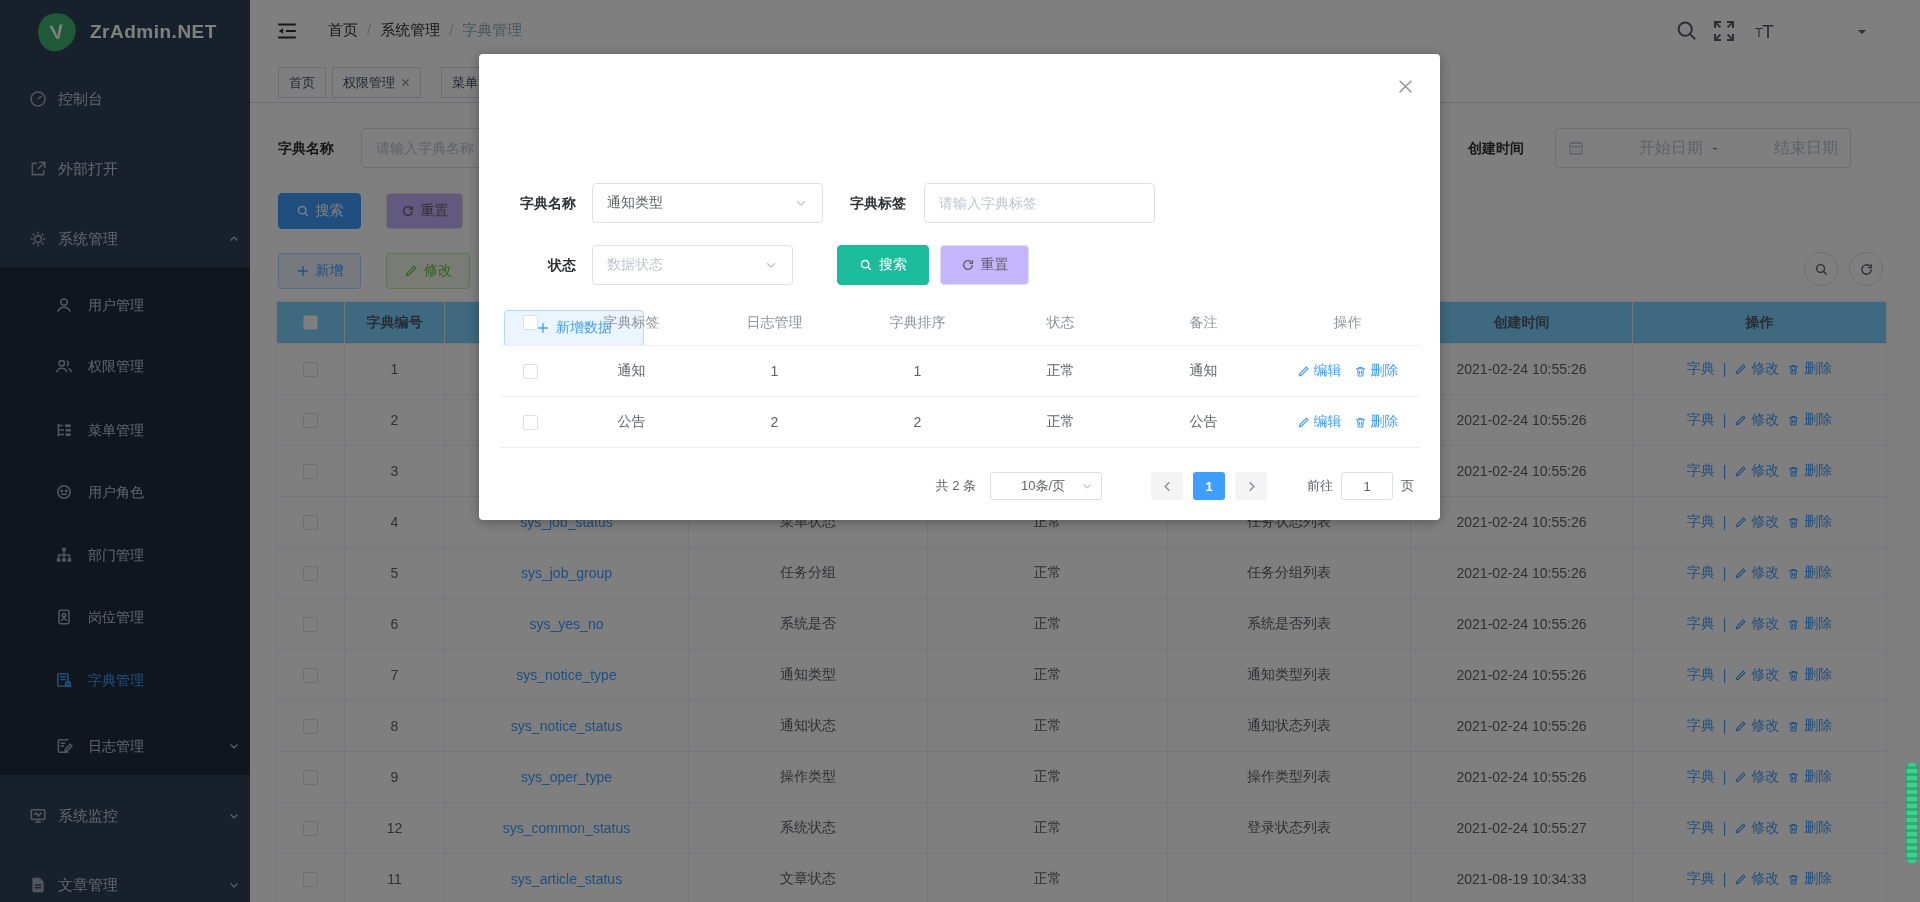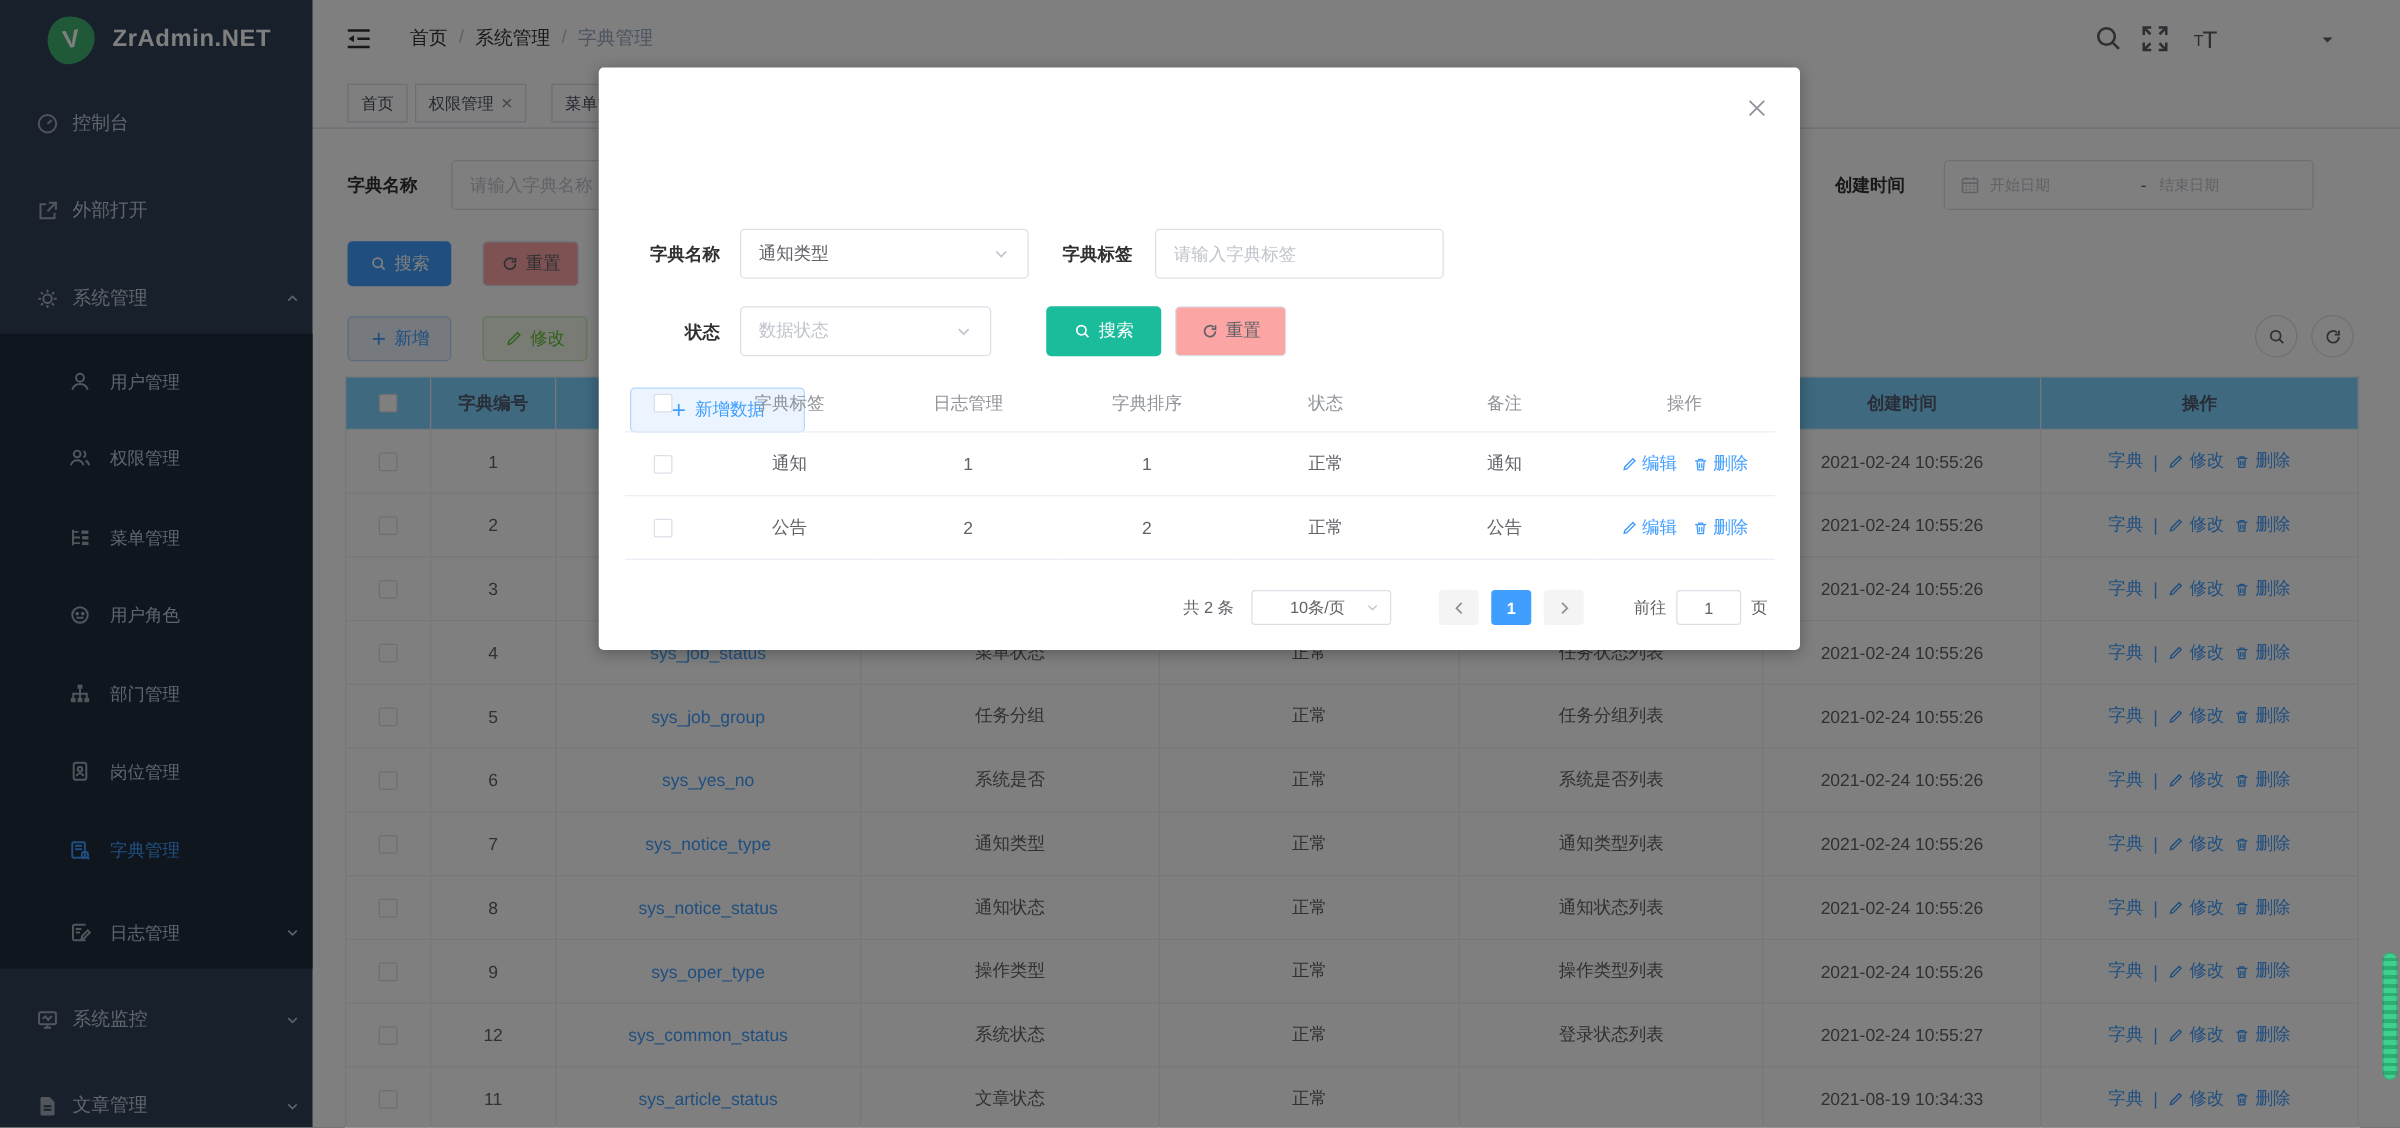--- a/index.html
+++ b/index.html
@@ -47,27 +47,27 @@
   .tag-tab .tx { width:9px; height:9px; color:#8a8f97; }
 
   
   .flabel { position:absolute; font-weight:bold; color:#303133; font-size:14px; line-height:40px; }
   .f-input { position:absolute; height:40px; border:1px solid #dcdfe6; border-radius:4px; background:#fff;
     padding:0 14px; font-size:14px; color:#606266; font-family:inherit; }
   .f-input::placeholder { color:#c0c4cc; }
   .daterange { position:absolute; height:40px; border:1px solid #dcdfe6; border-radius:4px; background:#fff;
     display:flex; align-items:center; padding:0 12px; gap:0; }
   .daterange .cal { width:16px; height:16px; color:#c0c4cc; margin-right:8px; flex:none; }
-  .daterange .ph { color:#c0c4cc; font-size:12px; text-align:left; flex:1; }
+  .daterange .ph { color:#c0c4cc; font-size:16px; text-align:right; flex:1; }
   .daterange .dash { color:#606266; padding:0 10px; }
   .btn { position:absolute; height:36px; border-radius:4px; font-size:14px; display:inline-flex; align-items:center;
     justify-content:center; gap:6px; cursor:pointer; border:1px solid transparent; font-family:inherit; }
   .btn .bic { width:14px; height:14px; }
   .btn-primary { background:#409EFF; border-color:#409EFF; color:#fff; }
-  .btn-plain { background:#fca5a5; border-color:#dcdfe6; color:#606266; }
+  .btn-plain { background:#c4b5fd; border-color:#dcdfe6; color:#606266; }
   .btn-primary-lite { background:#ecf5ff; border-color:#b3d8ff; color:#409EFF; }
   .btn-success-lite { background:#f0f9eb; border-color:#c2e7b0; color:#67c23a; }
   .circle-btn { position:absolute; width:34px; height:34px; border-radius:50%; border:1px solid #dcdfe6; background:#fff;
     color:#5a5e66; display:flex; align-items:center; justify-content:center; cursor:pointer; }
   .circle-btn svg { width:15px; height:15px; }
 
   
   .tbl { position:absolute; left:276px; top:301px; width:1612px; display:grid;
     grid-template-columns:68px 100px 244px 239px 240px 243px 222px 254px;
     grid-template-rows:42px repeat(11,51px);
@@ -97,21 +97,21 @@
     grid-template-columns:60px 143px 143px 143px 143px 143px 145px;
     grid-template-rows:46px 51px 51px; }
   .mtable > div { display:flex; align-items:center; justify-content:center; font-size:14px; color:#606266;
     border-bottom:1px solid #ebeef5; white-space:nowrap; }
   .mtable .mh { color:#909399; }
   .mtable .mops { gap:12px; }
 
   .pager { position:absolute; right:26px; top:418px; height:28px; display:flex; align-items:center; font-size:13px; color:#606266; }
   .pager .total { margin-right:14px; }
   .size-select { width:112px; height:28px; border:1px solid #dcdfe6; border-radius:3px; display:flex; align-items:center;
-    padding:0 8px 0 14px; cursor:pointer; margin-right:28px; }
+    padding:0 8px 0 14px; cursor:pointer; margin-right:39px; }
   .size-select .val { flex:1; text-align:center; color:#606266; }
   .size-select .chev { width:12px; height:12px; color:#c0c4cc; }
   .pg-btn { width:32px; height:28px; background:#f4f4f5; border-radius:3px; color:#909399; display:flex; align-items:center;
     justify-content:center; cursor:pointer; margin-left:10px; }
   .pg-btn svg { width:11px; height:11px; }
   .pg-num { width:32px; height:28px; background:#409EFF; border-radius:3px; color:#fff; font-weight:bold; display:flex;
     align-items:center; justify-content:center; cursor:pointer; margin-left:10px; }
   .goto { margin-left:40px; display:flex; align-items:center; gap:8px; }
   .goto input { width:52px; height:28px; border:1px solid #dcdfe6; border-radius:3px; text-align:center; font-size:13px;
     color:#606266; font-family:inherit; }

